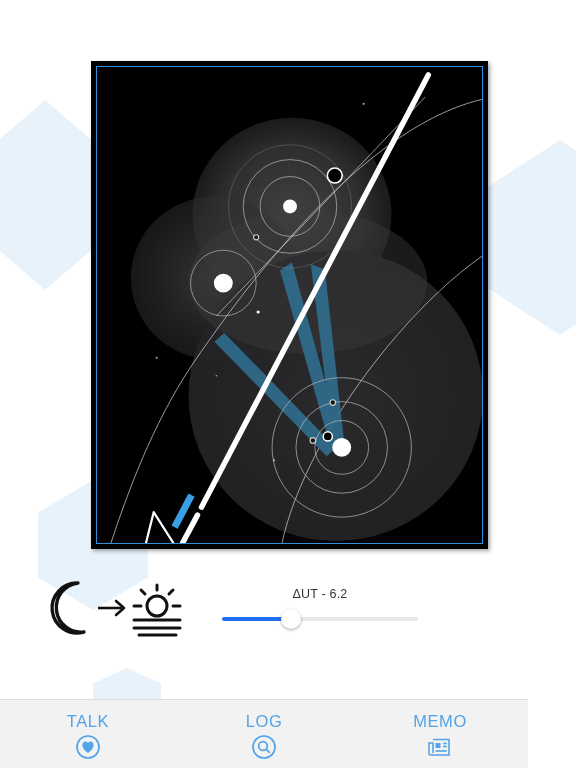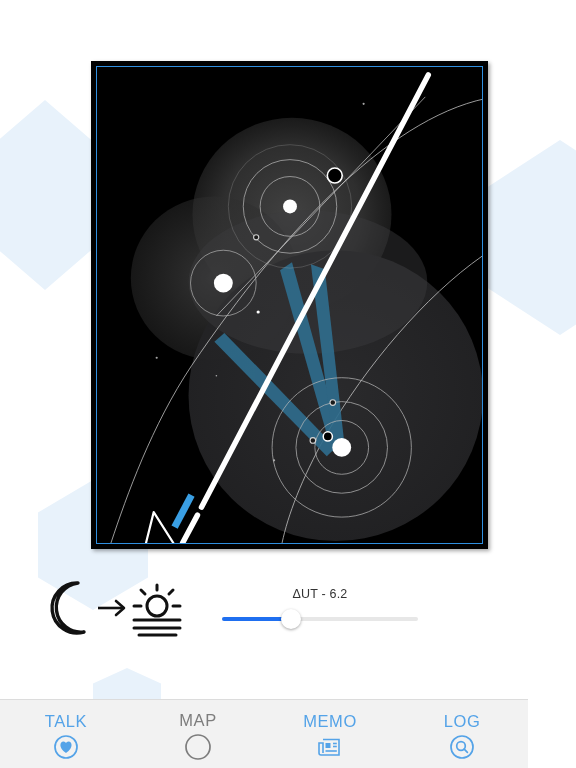--- a/index.html
+++ b/index.html
@@ -303,48 +303,39 @@
       <div class="tab-label">TALK</div>
       <div class="tab-icon">
         <svg width="26" height="26" viewBox="0 0 26 26">
           <circle cx="13" cy="13" r="11" fill="none" stroke="#54a3e8" stroke-width="1.7"></circle>
           <path d="M13 19 C 5 13.5 7 7.5 10.4 7.5 C 12 7.5 13 8.9 13 8.9 C 13 8.9 14 7.5 15.6 7.5 C 19 7.5 21 13.5 13 19 Z" fill="#54a3e8"></path>
         </svg>
       </div>
     </div>
 
 
-    <div class="tab inactive">
-      <div class="tab-label">MAP</div>
+
+    <div class="tab">
+      <div class="tab-label">LOG</div>
       <div class="tab-icon">
-        <svg width="28" height="28" viewBox="0 0 28 28">
-          <circle cx="14" cy="14" r="12" fill="none" stroke="#7d7d7d" stroke-width="1.7"></circle>
-          <path d="M19 9 L12.5 15.5 L9 19 L15.5 12.5 Z" fill="#7d7d7d"></path>
+        <svg width="26" height="26" viewBox="0 0 26 26" fill="none" stroke="#54a3e8" stroke-width="1.7">
+          <circle cx="13" cy="13" r="11"></circle>
+          <circle cx="12" cy="12" r="4.3"></circle>
+          <line x1="15.2" y1="15.2" x2="18.4" y2="18.4" stroke-linecap="round"></line>
         </svg>
       </div>
     </div>
 
     <div class="tab">
       <div class="tab-label">MEMO</div>
       <div class="tab-icon">
         <svg width="26" height="26" viewBox="0 0 26 26" fill="none" stroke="#54a3e8" stroke-width="1.6">
           <path d="M6 5.5 L22 5.5 L22 21 L4 21 A2 2 0 0 1 2 19 L2 9 L6 9 L6 19"></path>
           <rect x="8.5" y="9" width="5" height="5" fill="#54a3e8" stroke="none"></rect>
           <line x1="16" y1="9.5" x2="19.8" y2="9.5"></line>
           <line x1="16" y1="12.5" x2="19.8" y2="12.5"></line>
           <line x1="8.5" y1="17" x2="19.8" y2="17"></line>
         </svg>
       </div>
     </div>
 
-    <div class="tab">
-      <div class="tab-label">LOG</div>
-      <div class="tab-icon">
-        <svg width="26" height="26" viewBox="0 0 26 26" fill="none" stroke="#54a3e8" stroke-width="1.7">
-          <circle cx="13" cy="13" r="11"></circle>
-          <circle cx="12" cy="12" r="4.3"></circle>
-          <line x1="15.2" y1="15.2" x2="18.4" y2="18.4" stroke-linecap="round"></line>
-        </svg>
-      </div>
-    </div>
-
   </div>
 </div>
 
 </body></html>

